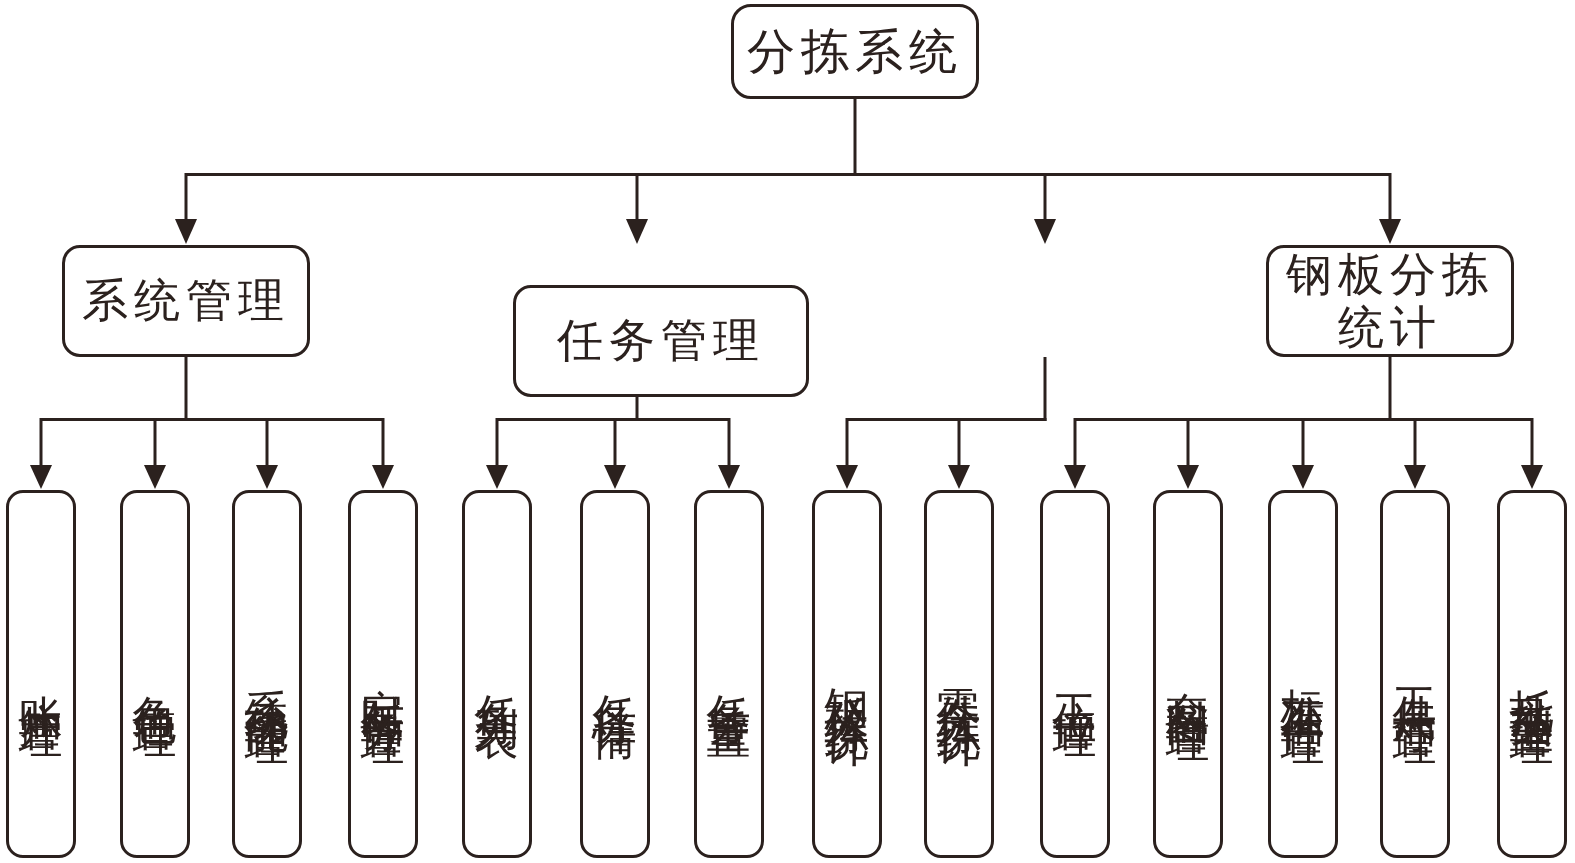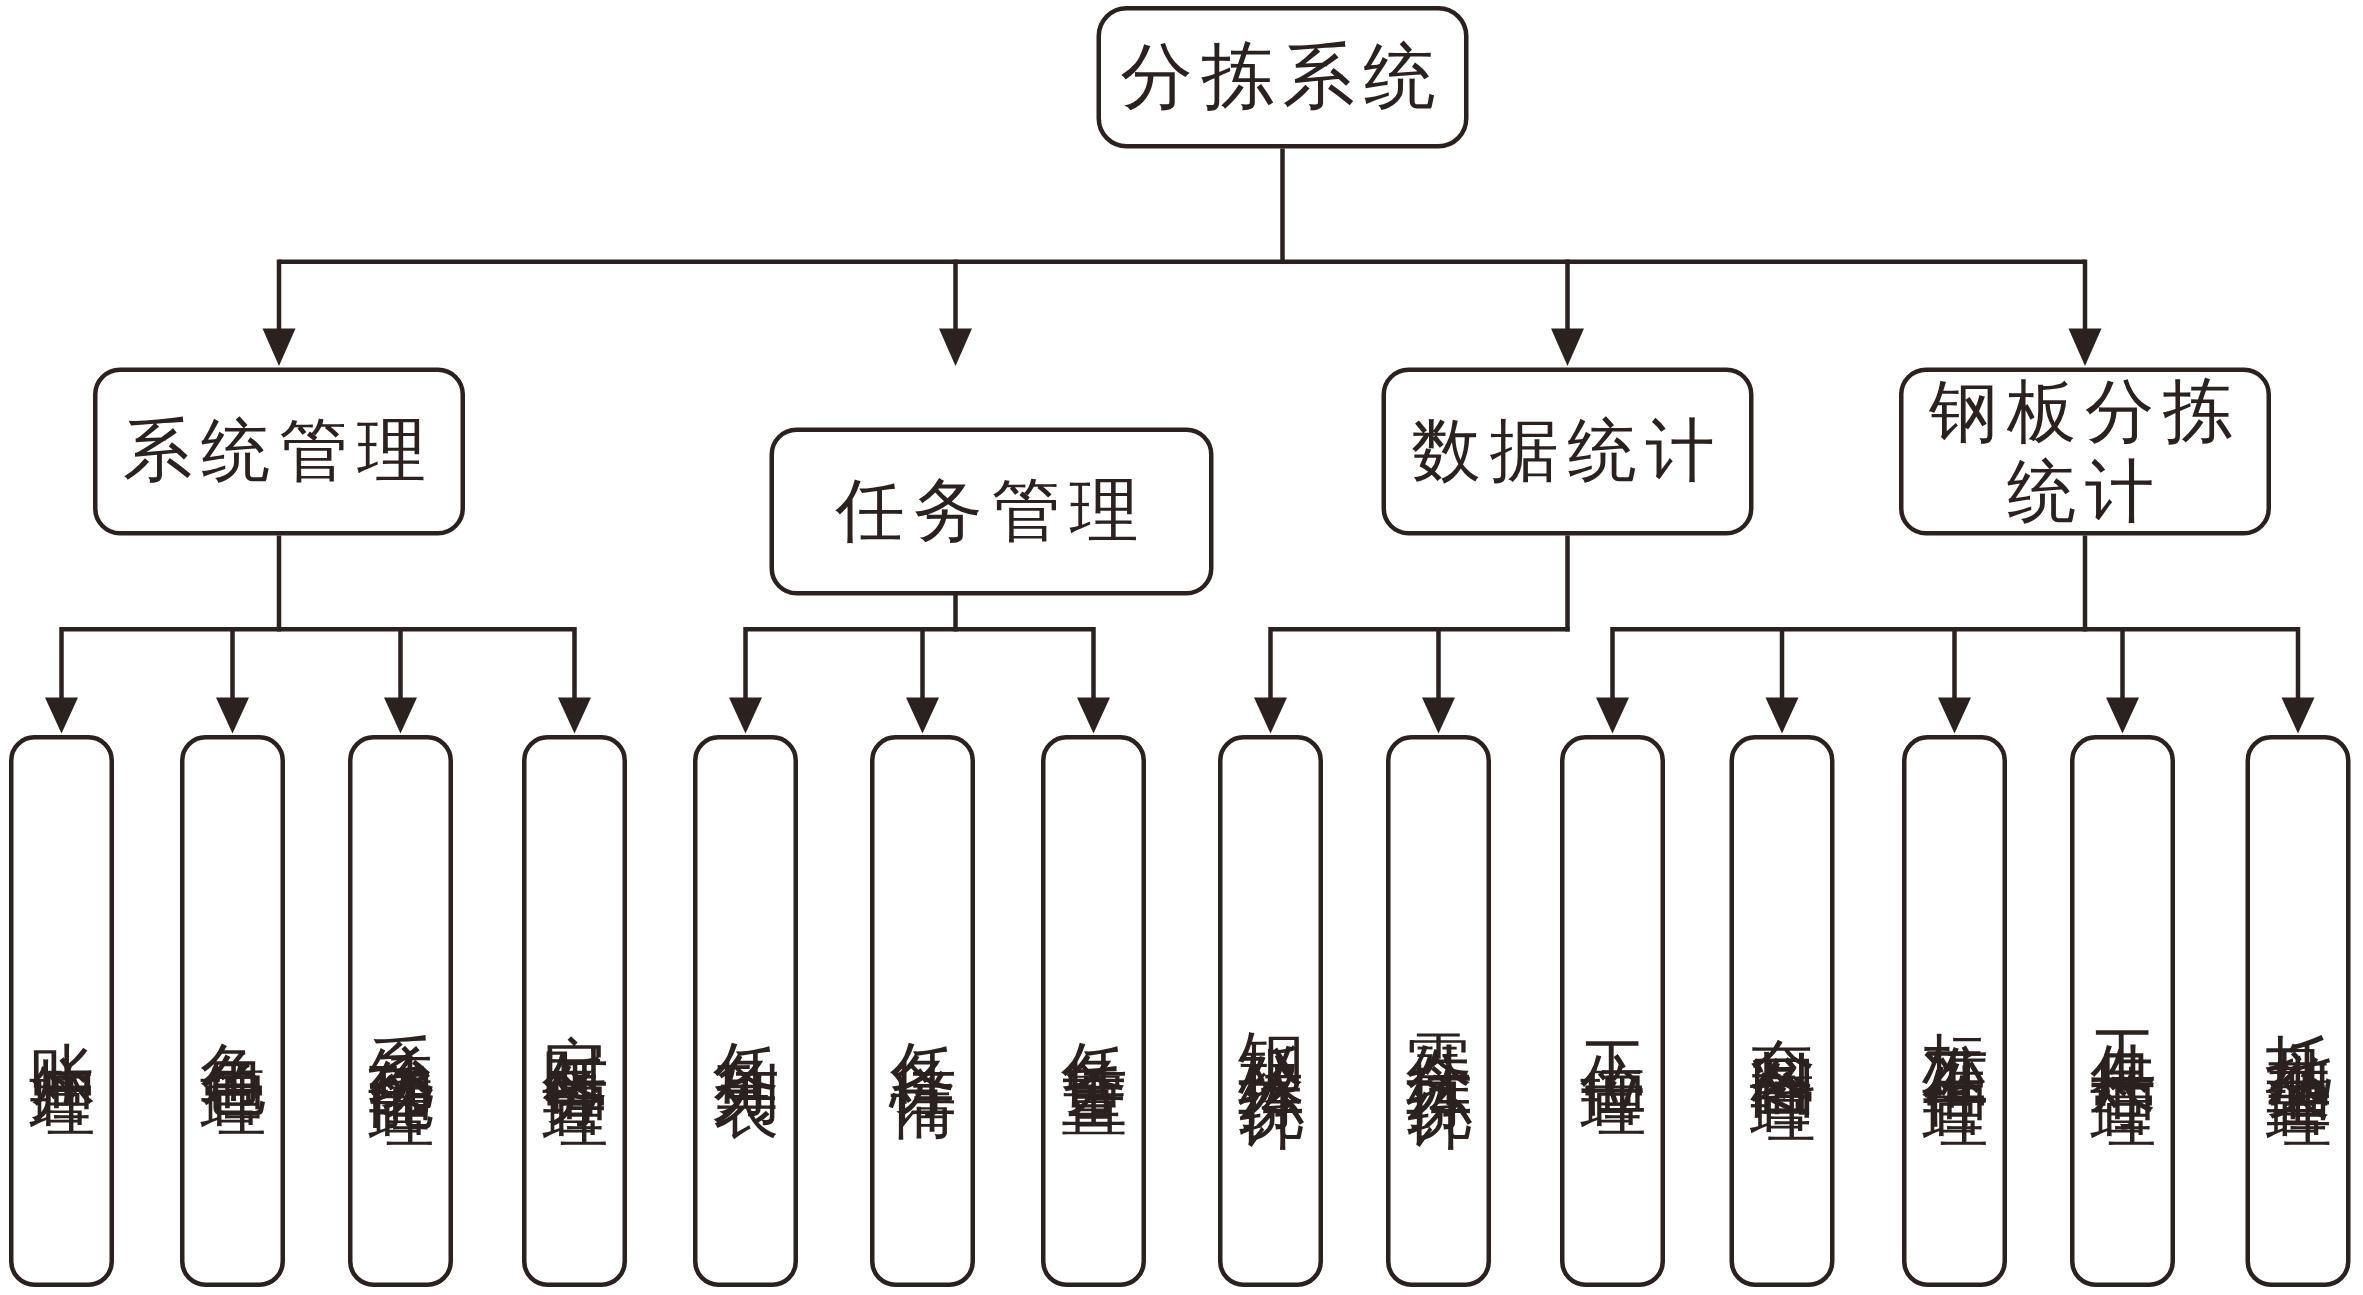--- a/index.html
+++ b/index.html
@@ -96,23 +96,20 @@
   <div class="box root-box" style="left:731px;top:4px;width:248px;height:95px;">
     <span class="h-label">分拣系统</span>
   </div>
 
   <div class="box branch-box" style="left:62px;top:245px;width:248px;height:112px;">
     <span class="h-label">系统管理</span>
   </div>
   <div class="box branch-box" style="left:513px;top:245px;width:296px;height:112px;margin-top:40px;">
     <span class="h-label">任务管理</span>
   </div>
-  <div class="box branch-box" style="left:921px;top:245px;width:248px;height:112px;">
-    <span class="h-label">数据统计</span>
-  </div>
   <div class="box branch-box" style="left:1266px;top:245px;width:248px;height:112px;">
     <span class="h-label">钢板分拣统计</span>
   </div>
 
   <div class="box leaf-box" style="left:6px;top:490px;width:70px;height:368px;">
     <span class="v-label">账户管理</span>
   </div>
   <div class="box leaf-box" style="left:120px;top:490px;width:70px;height:368px;">
     <span class="v-label">角色管理</span>
   </div>

